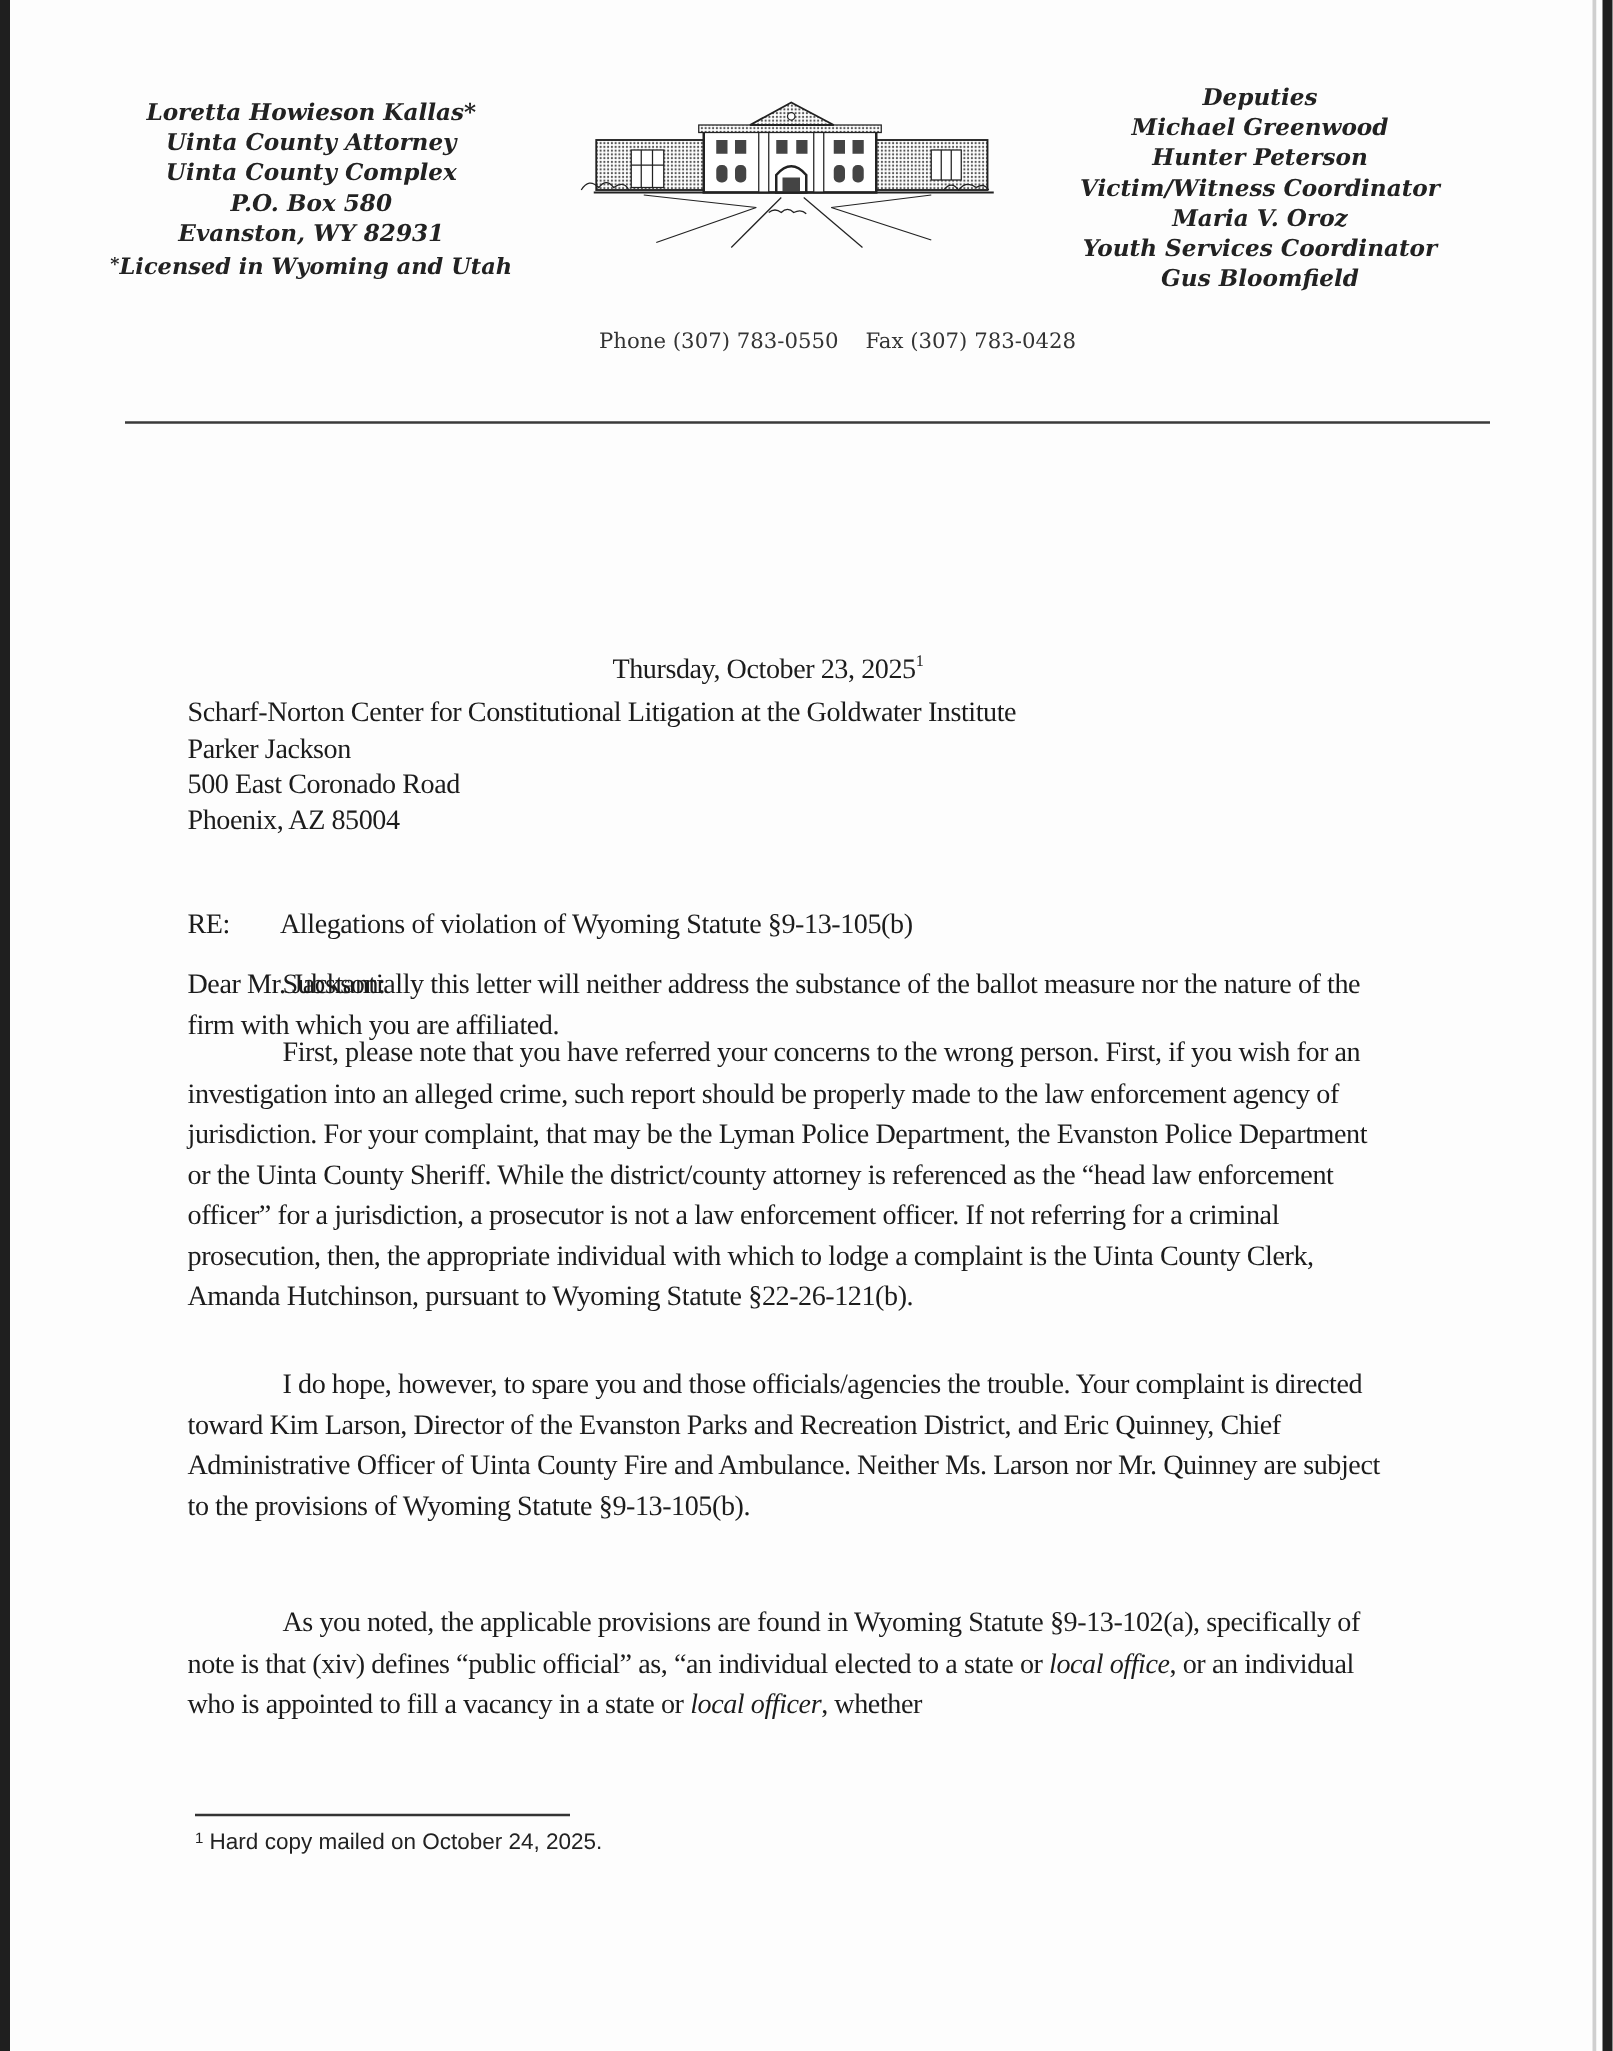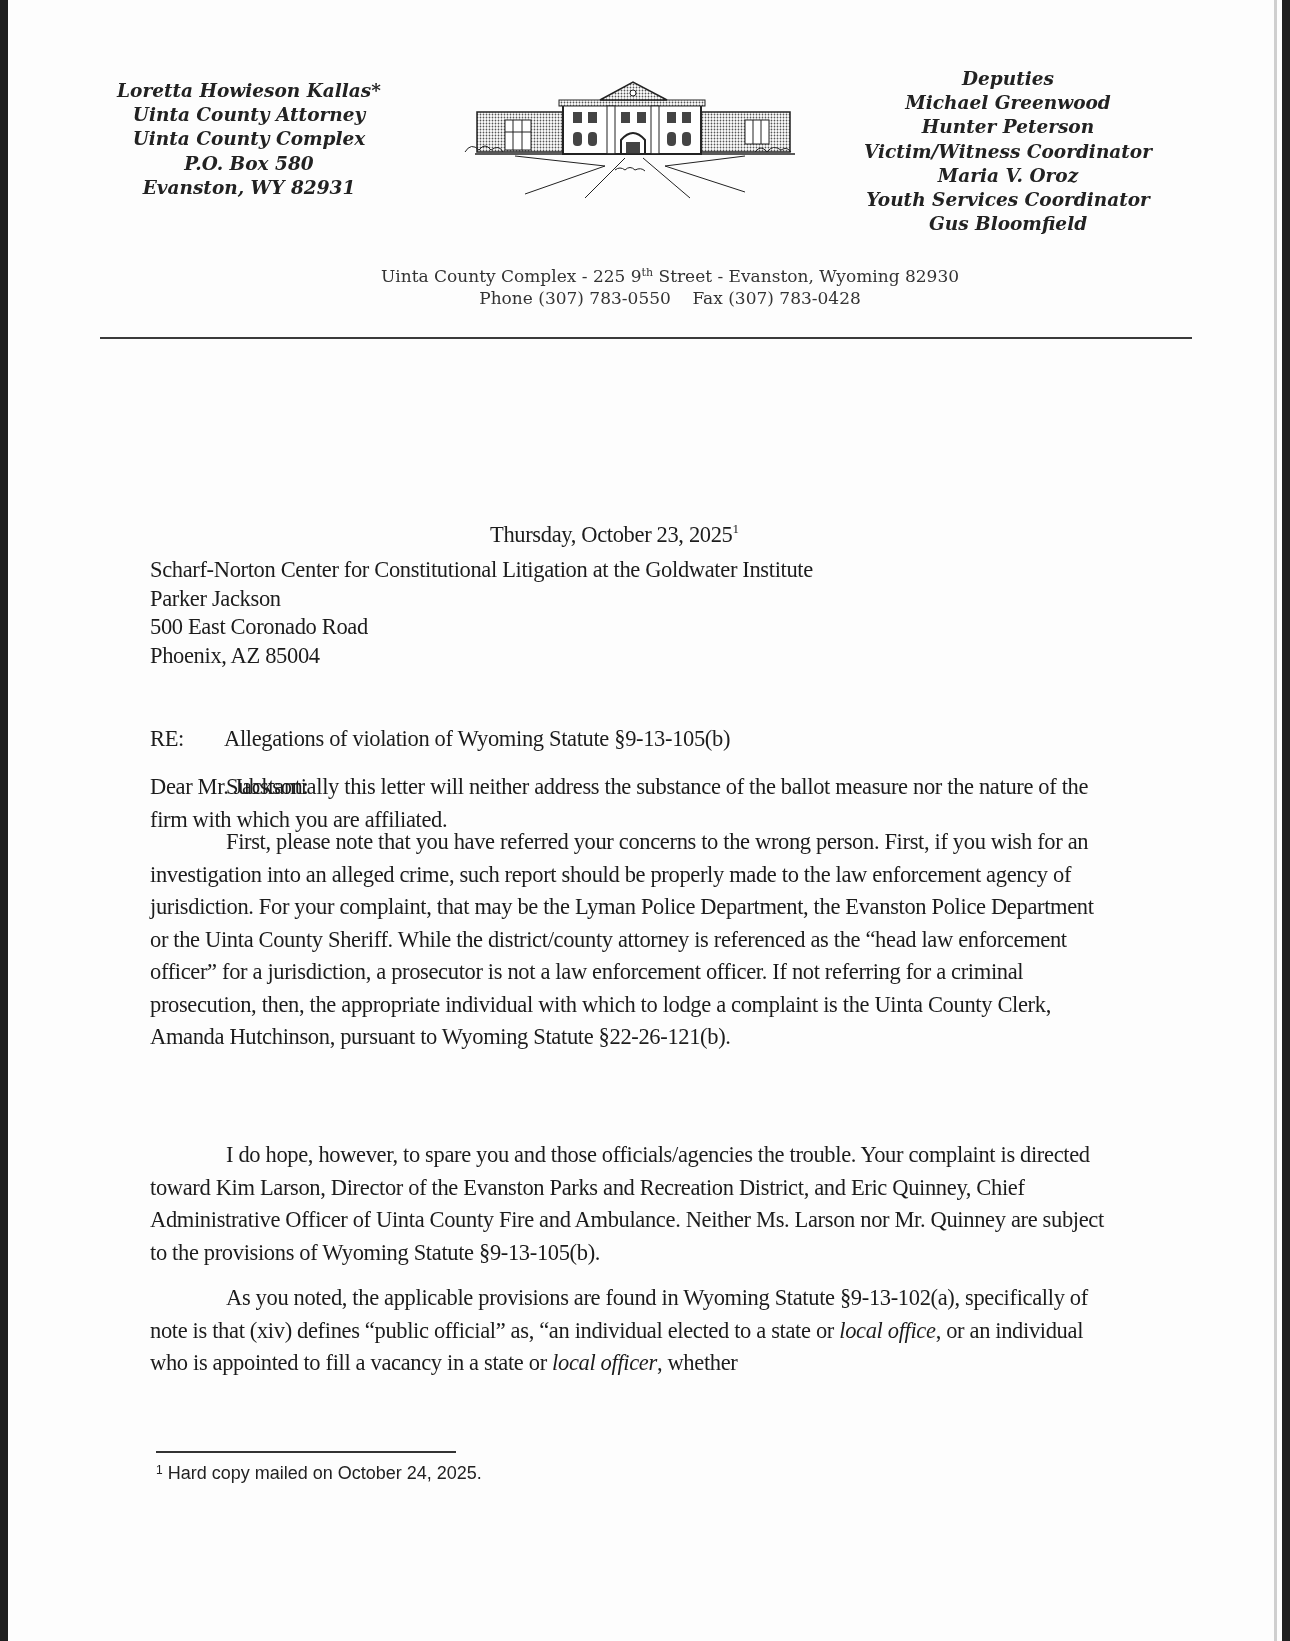--- a/index.html
+++ b/index.html
@@ -36,21 +36,21 @@
   .date { position: absolute; left: 490px; top: 488px; }
   .date sup { font-size: 13px; vertical-align: 9px; }
   .recipient { position: absolute; left: 150px; top: 531px; line-height: 28.5px; }
   .email { text-decoration: underline; color: #222; }
   .re { position: absolute; left: 150px; top: 698px; }
   .re .re-label { display: inline-block; width: 74px; }
   .salutation { position: absolute; left: 150px; top: 746px; }
   .para { position: absolute; left: 150px; width: 960px; margin: 0; text-indent: 76px; }
   .p1 { top: 771px; }
   .p2 { top: 826px; }
-  .p3 { top: 1139px; }
+  .p3 { top: 1091px; }
   .p4 { top: 1282px; }
   .bi { font-style: italic; font-weight: normal; }
 
   .fn-rule { position: absolute; left: 156px; top: 1451px; width: 300px; height: 2px; background: #333; }
   .footnote {
     position: absolute; left: 156px; top: 1463px;
     font-family: "Liberation Sans", sans-serif; font-size: 18px; color: #222;
   }
   .footnote sup { font-size: 12px; vertical-align: 5px; }
 </style>
@@ -61,20 +61,21 @@
 <div class="page-line"></div>
 <div class="edge-right"></div>
 
 <header>
   <div class="lh-left">
     <div>Loretta Howieson Kallas*</div>
     <div>Uinta County Attorney</div>
     <div>Uinta County Complex</div>
     <div>P.O. Box 580</div>
     <div>Evanston, WY 82931</div>
+    <div class="lic"><sup>*</sup><span>Licensed in Wyoming and Utah</span></div>
   </div>
 
   <div class="logo">
     <svg width="350" height="130" viewBox="0 0 350 130" xmlns="http://www.w3.org/2000/svg">
       <defs>
         <pattern id="dots" width="3" height="3" patternUnits="userSpaceOnUse">
           <rect width="3" height="3" fill="#fff"></rect>
           <circle cx="1.5" cy="1.5" r="0.9" fill="#555"></circle>
         </pattern>
       </defs>
@@ -132,21 +133,20 @@
     <div>Deputies</div>
     <div>Michael Greenwood</div>
     <div>Hunter Peterson</div>
     <div>Victim/Witness Coordinator</div>
     <div>Maria V. Oroz</div>
     <div>Youth Services Coordinator</div>
     <div>Gus Bloomfield</div>
   </div>
 
   <div class="address-block">
-    <div><span>Uinta County Complex - 225 9</span><sup>th</sup><span> Street - Evanston, Wyoming 82930</span></div>
     <div style="white-space: pre;">Phone (307) 783-0550    Fax (307) 783-0428</div>
   </div>
   <div class="rule-top"></div>
 </header>
 
 <main>
   <div class="body-text date"><span>Thursday, October 23, 2025</span><sup>1</sup></div>
 
   <div class="body-text recipient">
     <div>Scharf-Norton Center for Constitutional Litigation at the Goldwater Institute</div>

